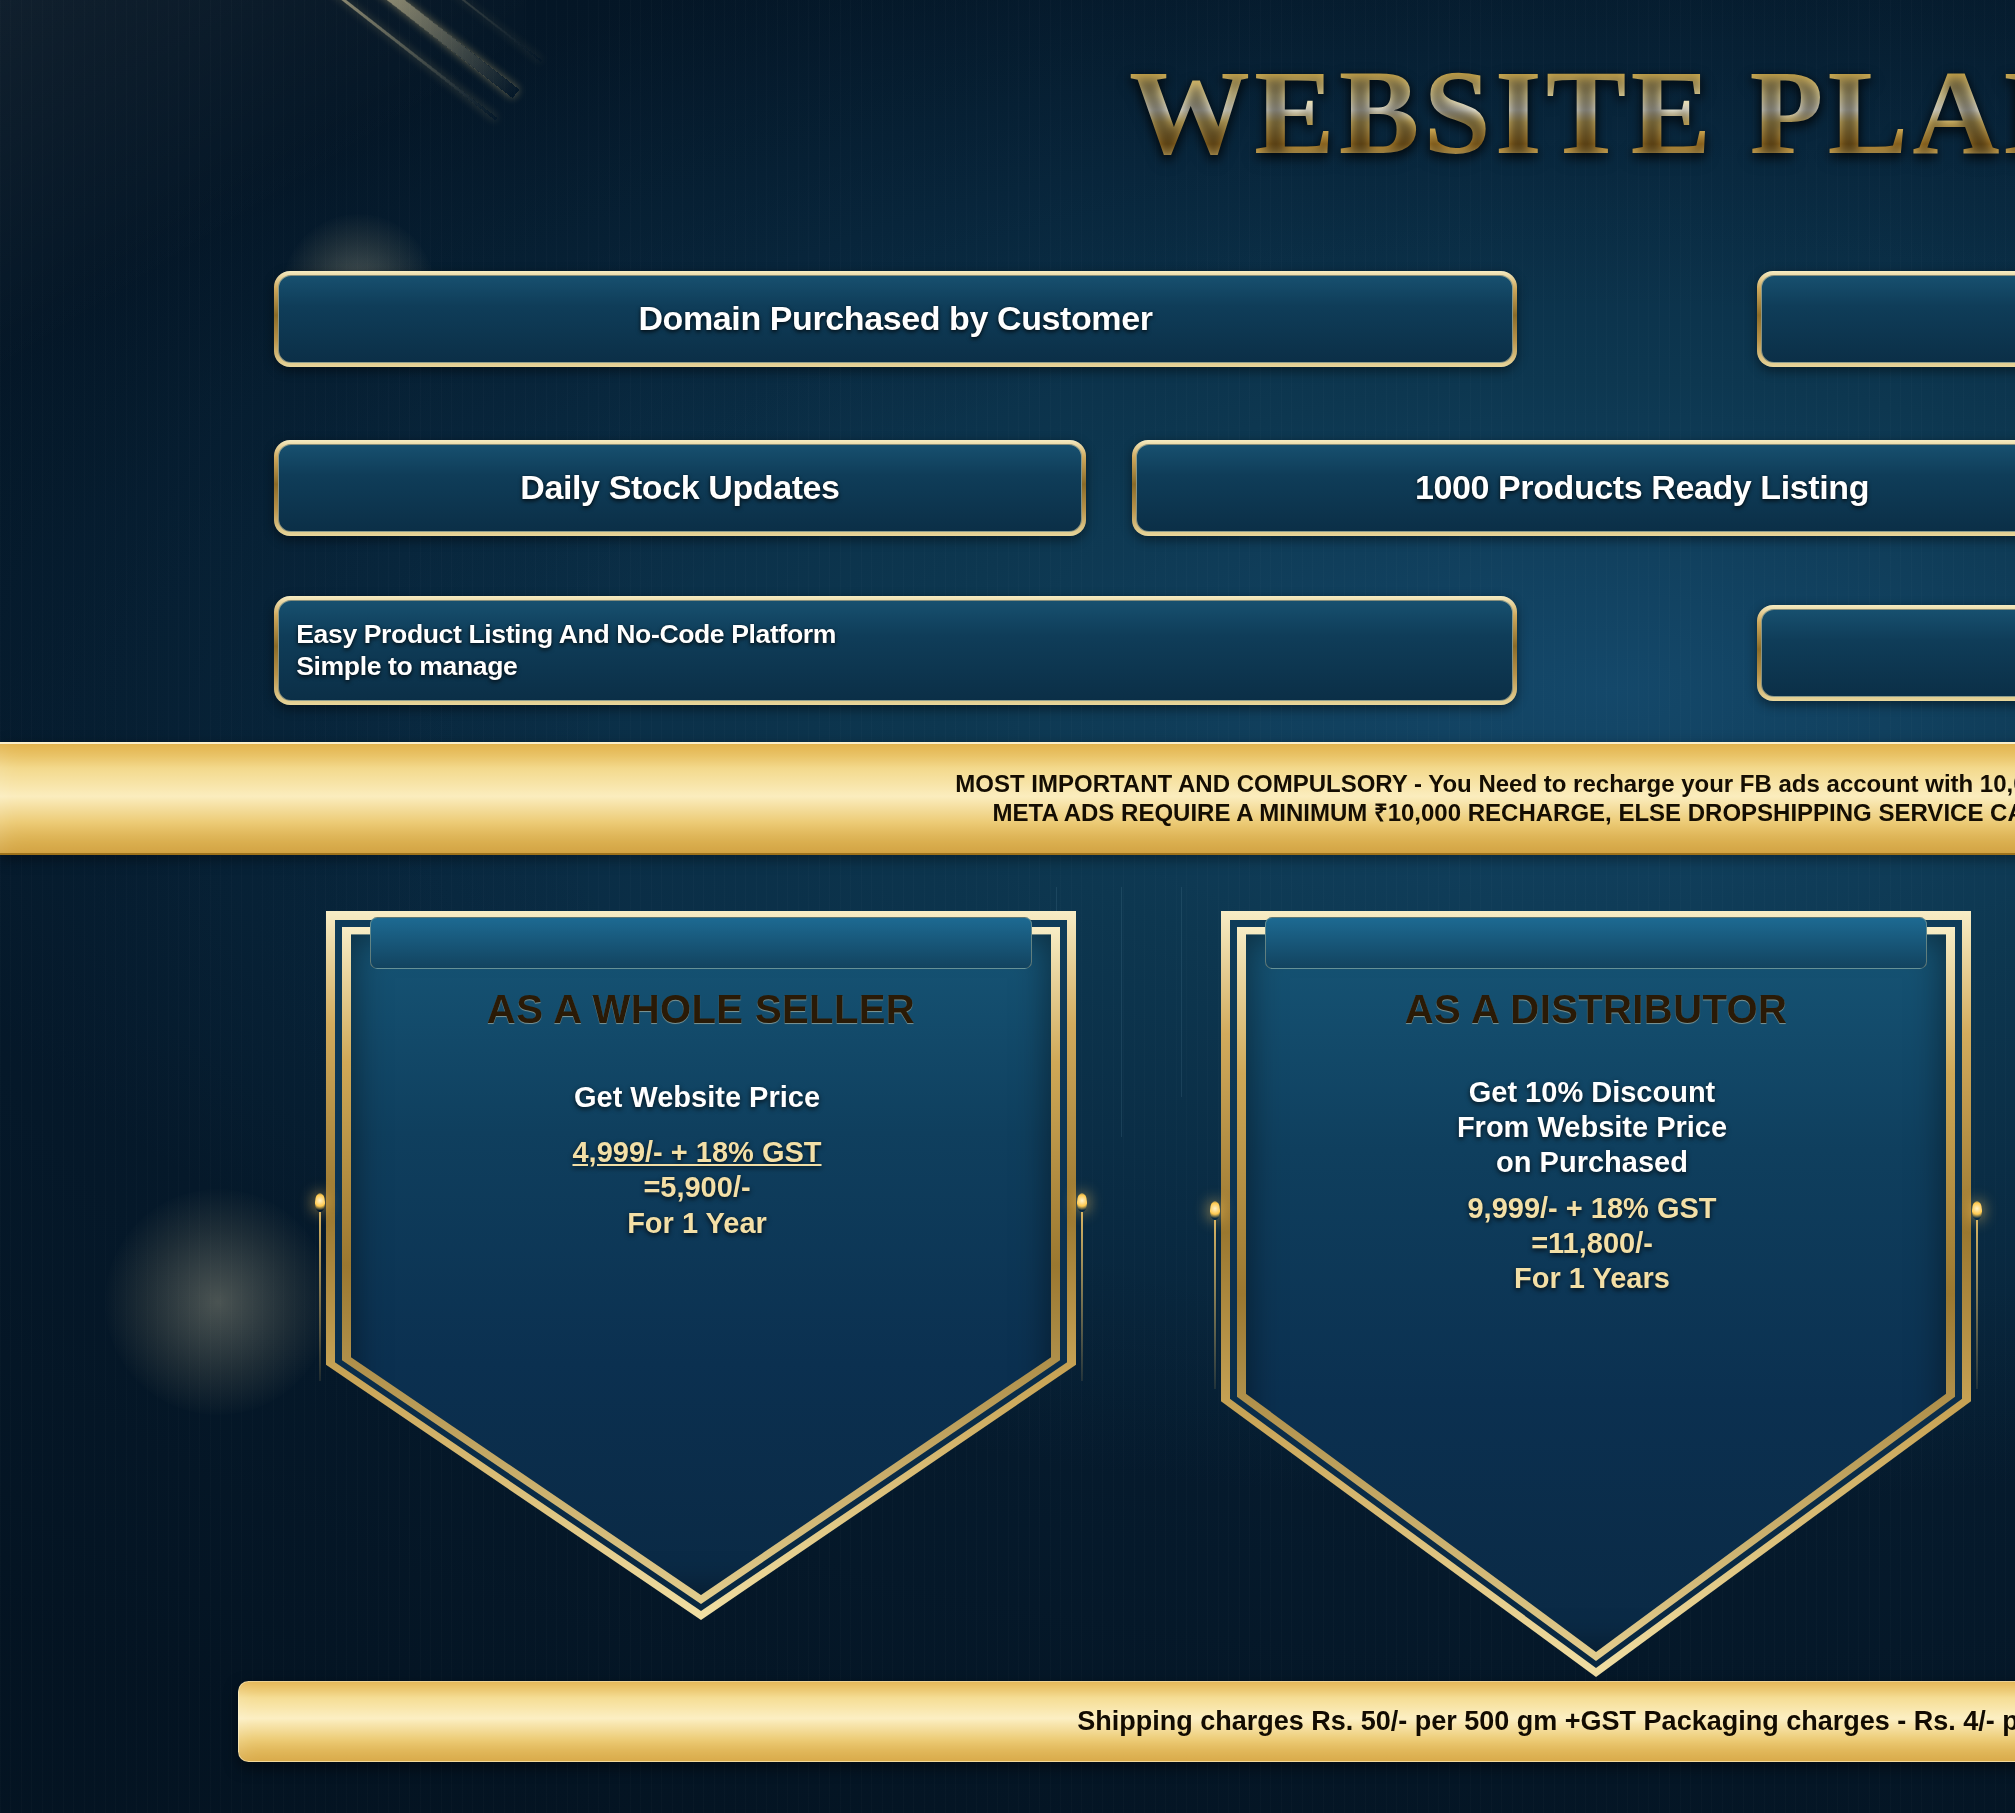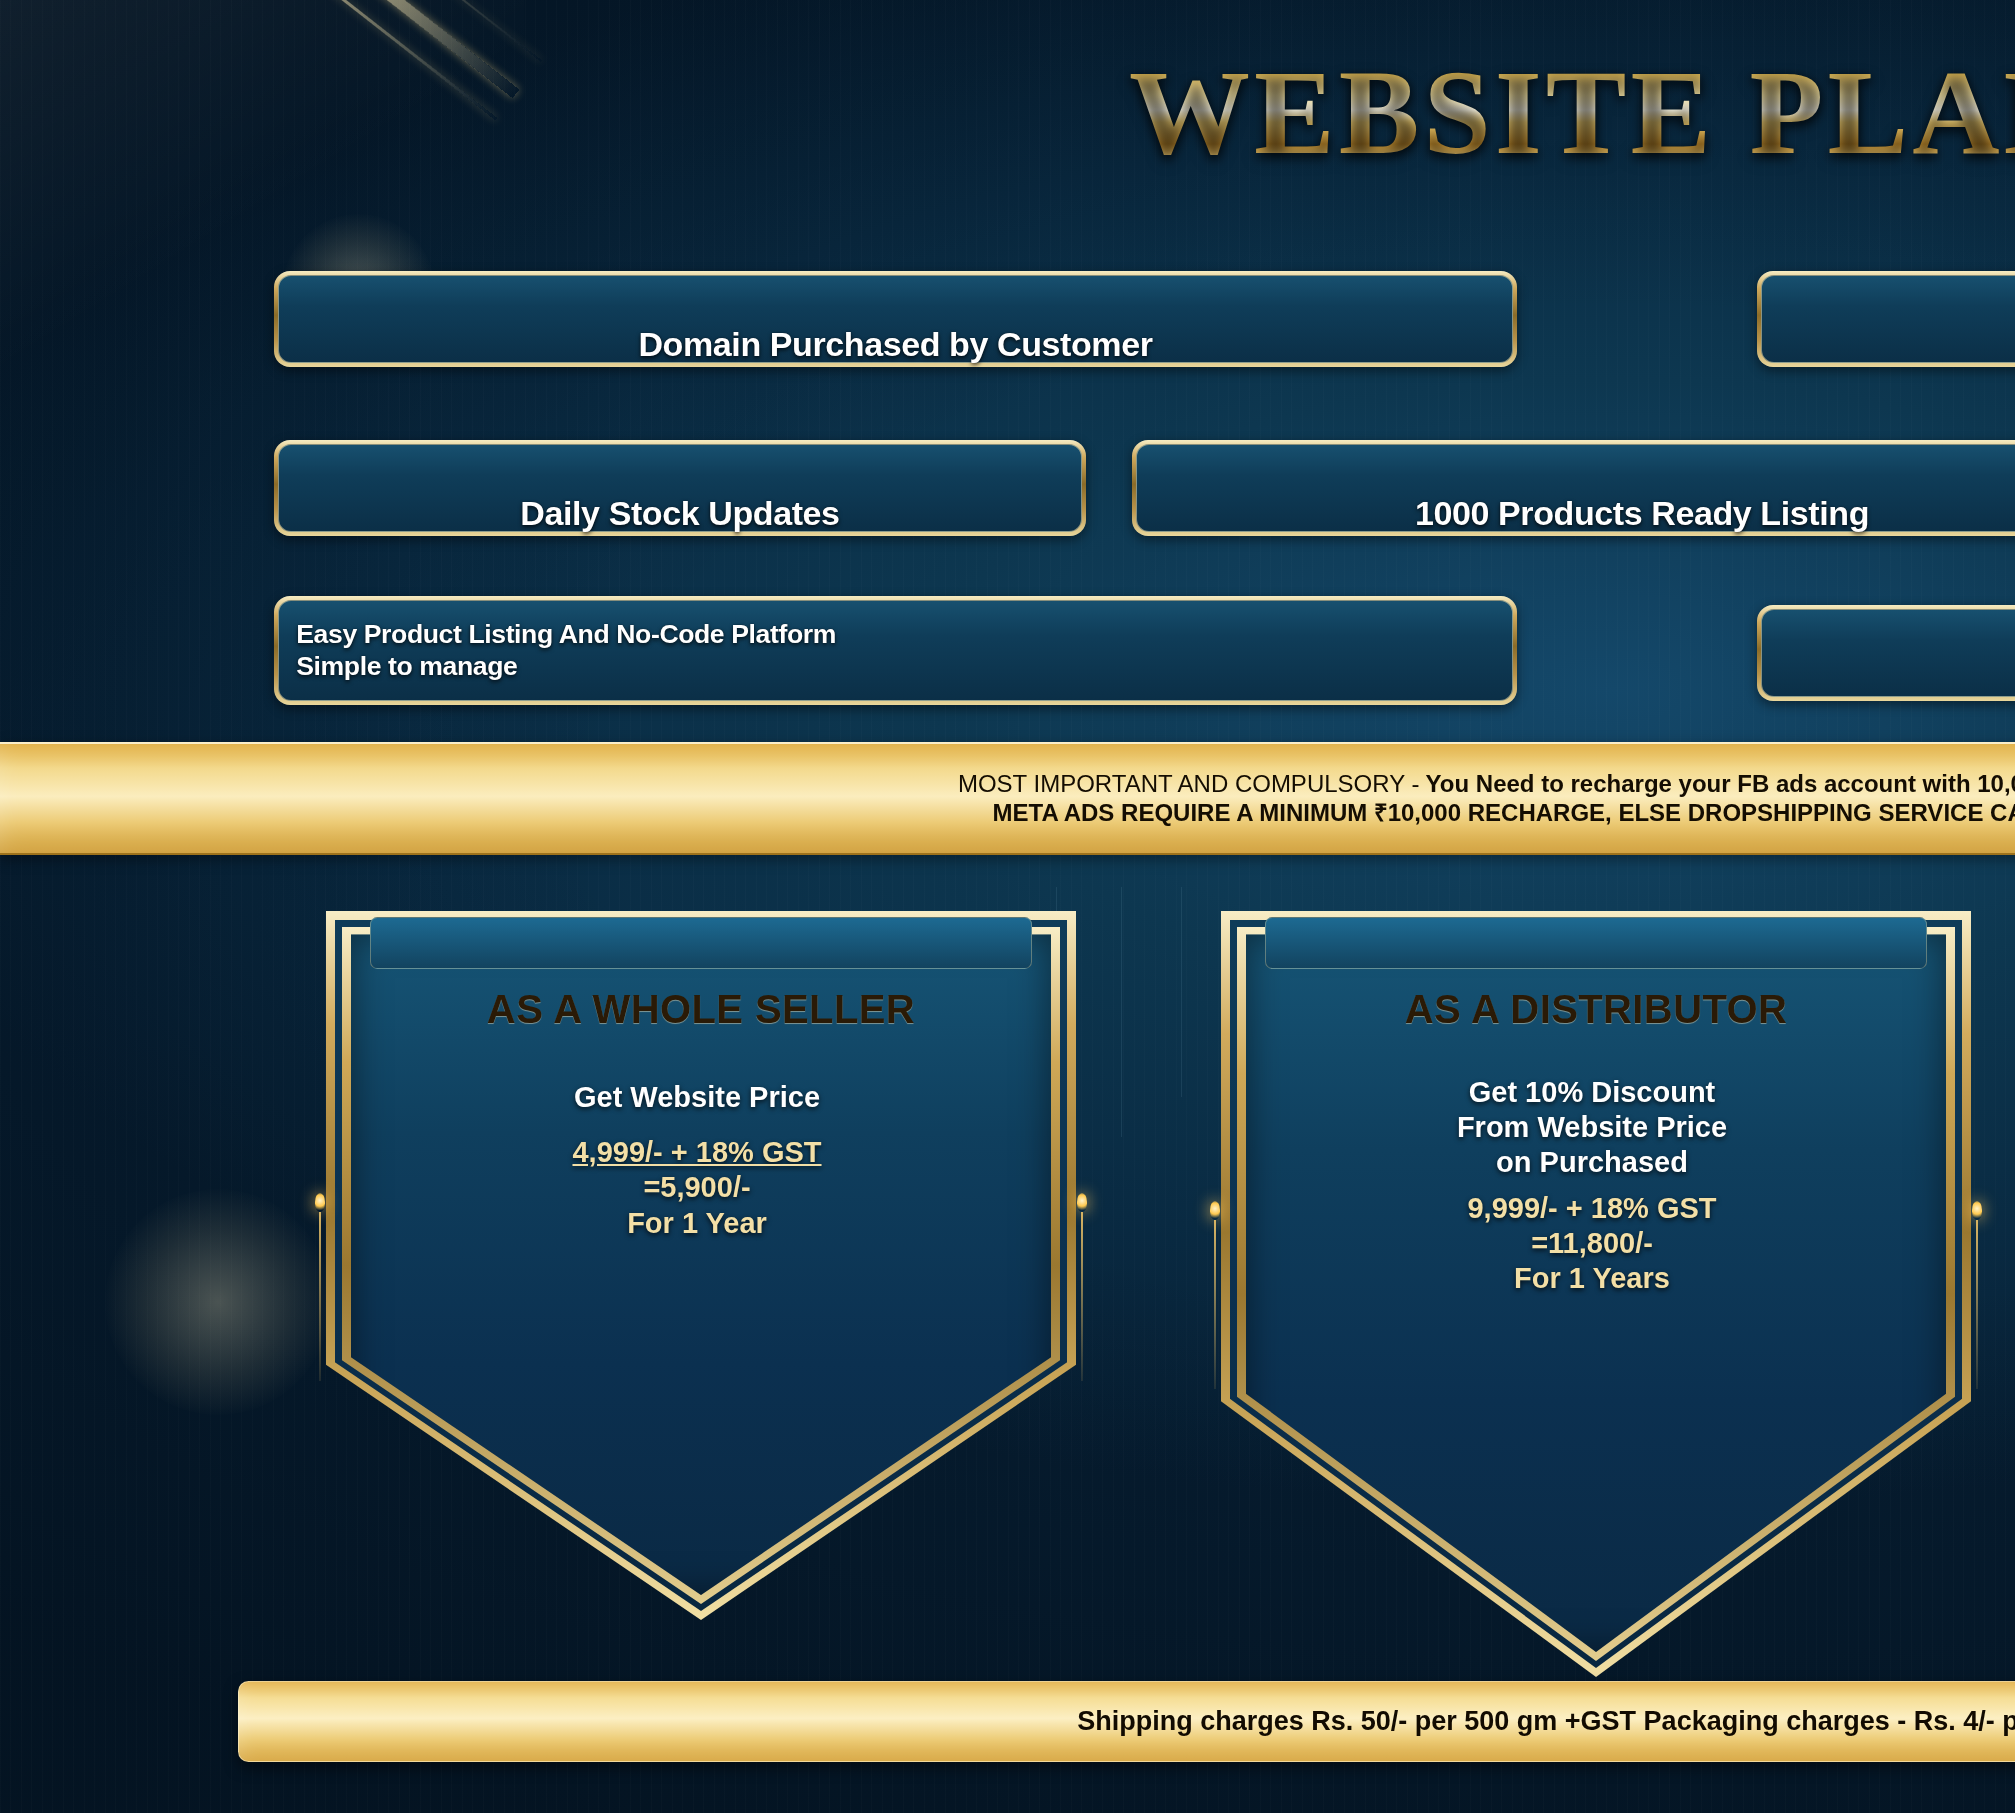--- a/index.html
+++ b/index.html
@@ -53,21 +53,21 @@
   }
   .pill-outer{
     position:absolute;border-radius:16px;padding:3.6px;
     background:linear-gradient(180deg,#f6ecc3 0%,#cfa95d 18%,#8c6c28 46%,#b8934a 72%,#e9d79c 100%);
     box-shadow:0 3.2px 10.5px rgba(0,0,0,.45);
   }
   .pill-inner{
     width:100%;height:100%;border-radius:13px;
     background:linear-gradient(180deg,#17506f 0%,#0f3d59 35%,#0b2f47 100%);
     border:1.2px solid rgba(240,222,168,.55);
-    display:flex;align-items:flex-end;
+    display:flex;align-items:center;
     padding:0 17.7px;
   }
   .pill-inner.left{justify-content:flex-start;}
   .pill-inner.center{justify-content:center;}
   .pill-txt{
     color:#ffffff;font-weight:700;font-size:34px;line-height:1.04;
     letter-spacing:-0.4px;
     text-shadow:0 2px 4px rgba(0,0,0,.75), 0 0 1.2px rgba(0,0,0,.6);
     white-space:nowrap;
   }
@@ -76,21 +76,21 @@
   
   .notice{
     position:absolute;left:0;right:0;
     background:linear-gradient(180deg,#e0ad3e 0%,#f3d98c 22%,#fbedbe 48%,#eccb76 72%,#cf9c33 100%);
     border-top:2.4px solid rgba(255,247,218,.9);
     border-bottom:2.4px solid rgba(146,104,22,.85);
     display:flex;flex-direction:column;align-items:center;justify-content:center;
     box-shadow:0 4px 13px rgba(0,0,0,.40), inset 0 0 24px rgba(255,255,255,.18);
   }
   .notice-l1{font-size:24px;color:#140d02;line-height:1.18;white-space:nowrap;}
-  .notice-l1 b{font-weight:400;margin-top:26px;}
+  .notice-l1 b{font-weight:700;margin-top:26px;}
   .notice-l1 span{font-weight:600;}
   .notice-l2{font-size:24px;font-weight:700;color:#140d02;line-height:1.18;white-space:nowrap;}
 
   
   .shield{position:absolute;}
   .sh-frame{
     position:absolute;inset:0;
     background:linear-gradient(180deg,#f7edc6 0%,#d2ab5d 16%,#9b7830 42%,#c9a557 66%,#f1dfa4 100%);
     clip-path:polygon(0% 0%, 100% 0%, 100% 64%, 50% 100%, 0% 64%);
     filter:drop-shadow(0 6.4px 13.7px rgba(0,0,0,.55));

